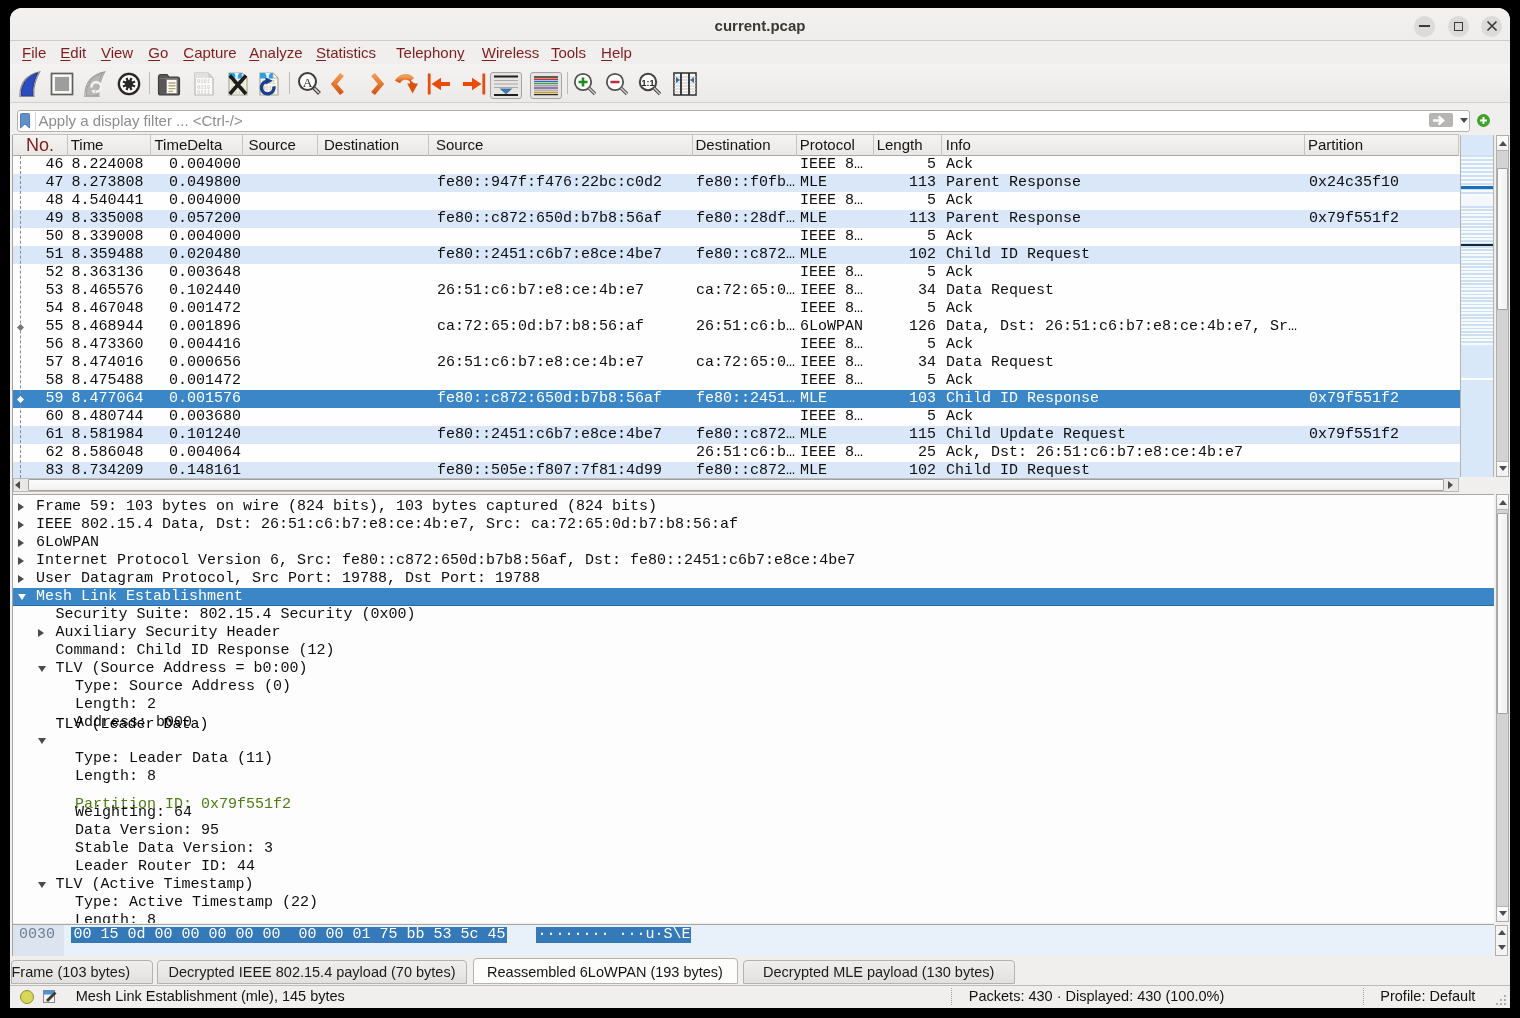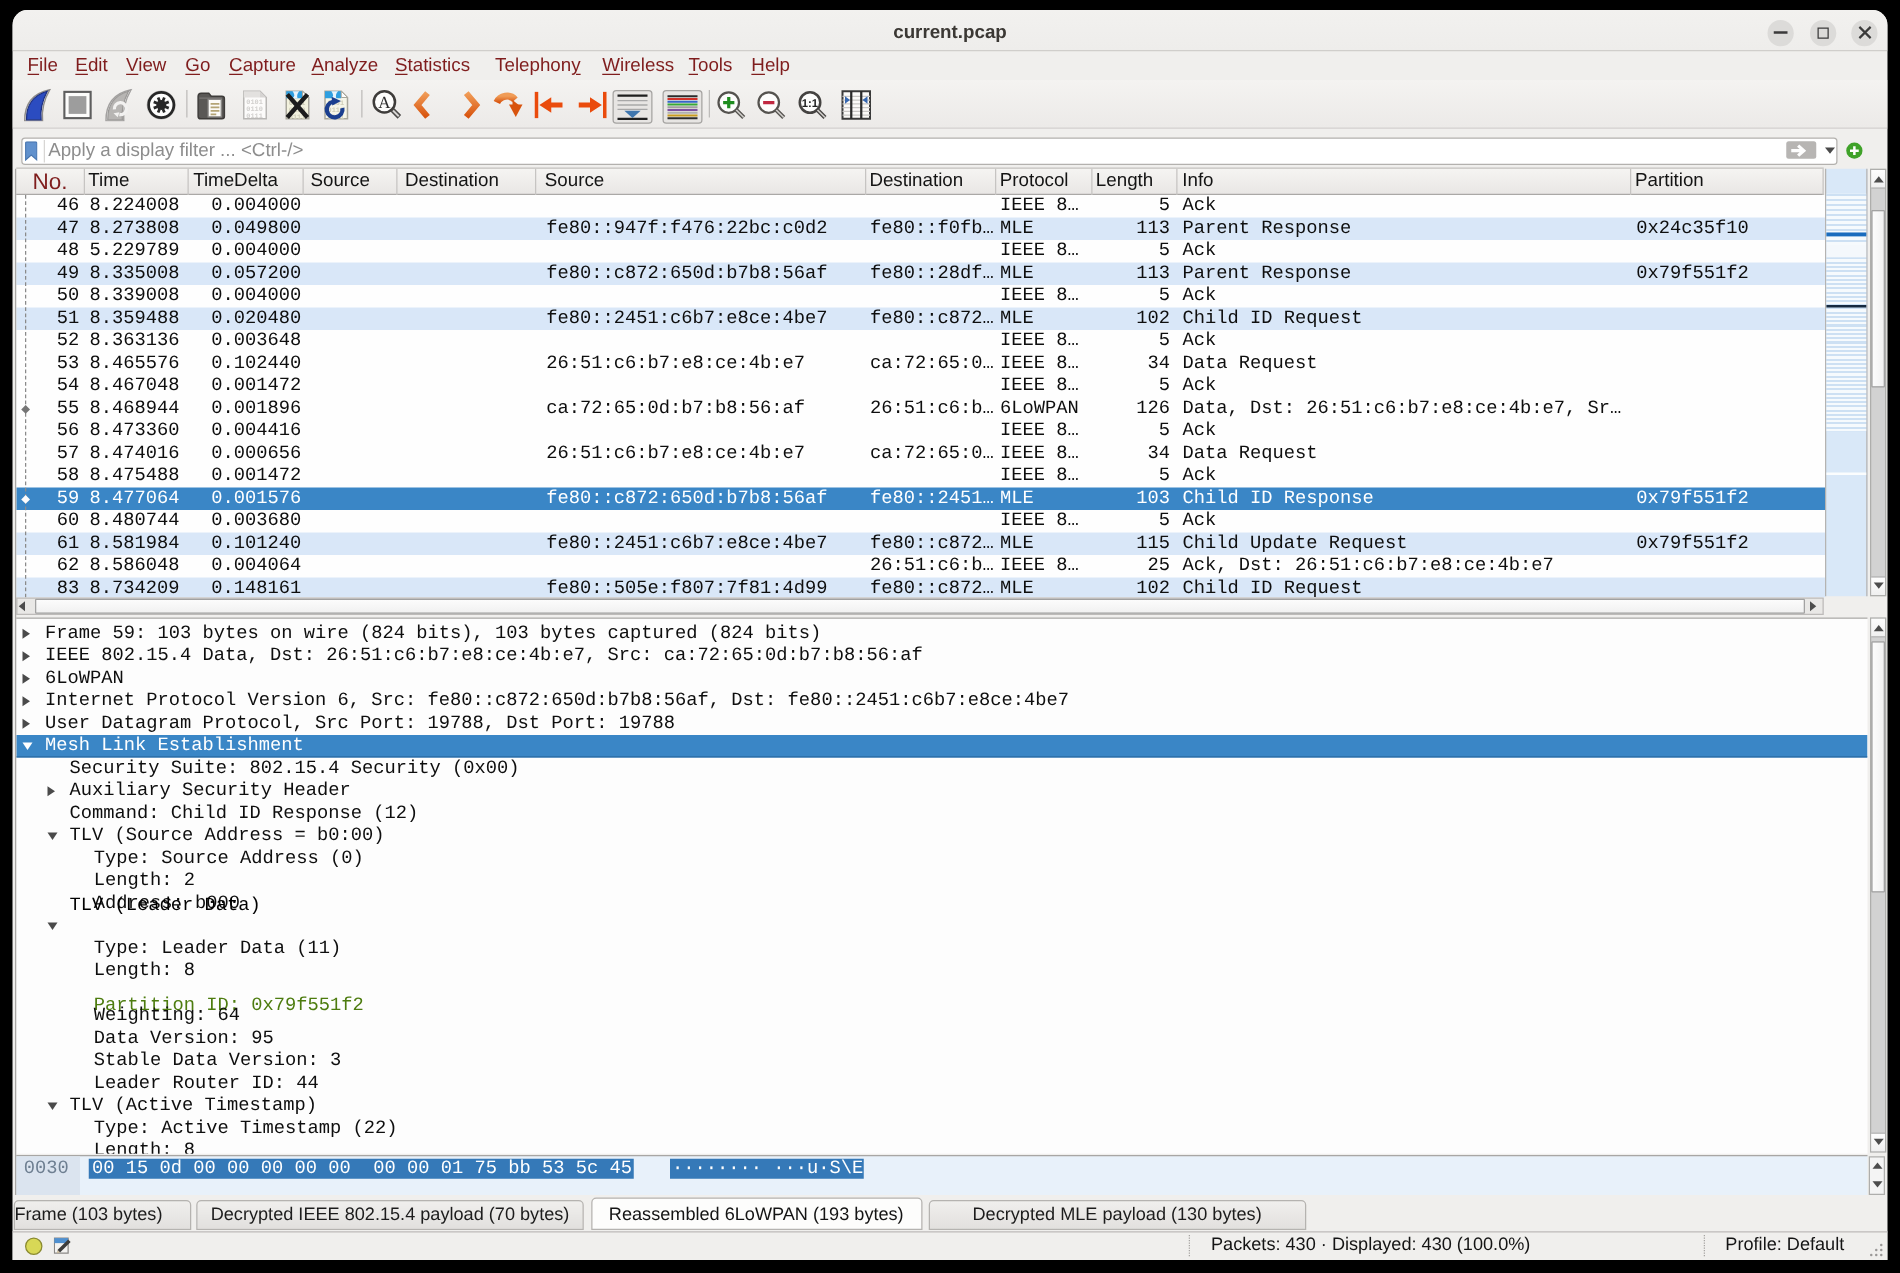--- a/index.html
+++ b/index.html
@@ -268,21 +268,21 @@
 <span class="ab" style="left:156px;top:0;width:72px;text-align:right">0.049800</span>
 <span class="ab" style="left:424px;top:0">fe80::947f:f476:22bc:c0d2</span>
 <span class="ab" style="left:683px;top:0">fe80::f0fb…</span>
 <span class="ab" style="left:787px;top:0">MLE</span>
 <span class="ab" style="left:877px;top:0;width:46px;text-align:right">113</span>
 <span class="ab" style="left:933px;top:0">Parent Response</span>
 <span class="ab" style="left:1296px;top:0">0x24c35f10</span>
 </div>
 <div class="ab mono" style="left:0;top:36px;width:1447px;height:18px;background:#fefefe;color:#0e0e0e;line-height:18px">
 <span class="ab" style="left:14.5px;top:0;width:36px;text-align:right">48</span>
-<span class="ab" style="left:58.5px;top:0">5.229789</span>
+<span class="ab" style="left:58.5px;top:0">4.540441</span>
 <span class="ab" style="left:156px;top:0;width:72px;text-align:right">0.004000</span>
 <span class="ab" style="left:787px;top:0">IEEE 8…</span>
 <span class="ab" style="left:877px;top:0;width:46px;text-align:right">5</span>
 <span class="ab" style="left:933px;top:0">Ack</span>
 </div>
 <div class="ab mono" style="left:0;top:54px;width:1447px;height:18px;background:#d9e7f8;color:#0e0e0e;line-height:18px">
 <span class="ab" style="left:14.5px;top:0;width:36px;text-align:right">49</span>
 <span class="ab" style="left:58.5px;top:0">8.335008</span>
 <span class="ab" style="left:156px;top:0;width:72px;text-align:right">0.057200</span>
 <span class="ab" style="left:424px;top:0">fe80::c872:650d:b7b8:56af</span>
@@ -495,29 +495,30 @@
 <div class="ab mono" style="left:60.5px;top:2px;height:16px;line-height:16px;color:#fff">00 15 0d 00 00 00 00 00  00 00 01 75 bb 53 5c 45</div>
 <div class="ab" style="left:522.5px;top:2px;width:155px;height:16px;background:#3579b8"></div>
 <div class="ab mono" style="left:524.5px;top:2px;height:16px;line-height:16px;color:#fff">········ ···u·S\E</div>
 </div>
 <div class="ab" style="left:1485px;top:916.5px;width:13px;height:31px;background:#f4f4f4;border:1px solid #aeaeac"></div>
 <div class="ab" style="left:1487.5px;top:922px;width:0;height:0;border-bottom:5px solid #4c4c4c;border-left:4px solid transparent;border-right:4px solid transparent"></div>
 <div class="ab" style="left:1487.5px;top:937px;width:0;height:0;border-top:5px solid #4c4c4c;border-left:4px solid transparent;border-right:4px solid transparent"></div>
 <div class="ab" style="left:0.5px;top:951.5px;width:142.9px;height:24px;background:linear-gradient(#f0efed,#e2e0de);border:1px solid #b5b3b0;border-radius:4px 4px 0 0;line-height:23px;font-size:14.5px;color:#1c1c1c">Frame (103 bytes)</div>
 <div class="ab" style="left:146.9px;top:951.5px;width:310.29999999999995px;height:24px;background:linear-gradient(#f0efed,#e2e0de);border:1px solid #b5b3b0;border-radius:4px 4px 0 0;text-align:center;line-height:23px;font-size:14.5px;color:#1c1c1c">Decrypted IEEE 802.15.4 payload (70 bytes)</div>
 <div class="ab" style="left:462.5px;top:949.5px;width:265.0px;height:26.5px;background:#fdfdfc;border:1px solid #b5b3b0;border-radius:4px 4px 0 0;text-align:center;line-height:26px;font-size:14.5px;color:#141414">Reassembled 6LoWPAN (193 bytes)</div>
-<div class="ab" style="left:732.7px;top:951.5px;width:302px;height:24px;background:linear-gradient(#f0efed,#e2e0de);border:1px solid #b5b3b0;border-radius:4px 4px 0 0;text-align:center;line-height:23px;font-size:14.5px;color:#1c1c1c">Decrypted MLE payload (130 bytes)</div>
+<div class="ab" style="left:732.7px;top:951.5px;width:272px;height:24px;background:linear-gradient(#f0efed,#e2e0de);border:1px solid #b5b3b0;border-radius:4px 4px 0 0;text-align:center;line-height:23px;font-size:14.5px;color:#1c1c1c">Decrypted MLE payload (130 bytes)</div>
 <div class="ab" style="left:0;top:977px;width:1500px;height:23px;background:#f0efed;border-top:1px solid #bdbbb9"></div>
 <div class="ab" style="left:9.7px;top:981.5px;width:14px;height:14px;border-radius:50%;background:#d8d856;border:1px solid #8a8a30"></div>
 <svg class="ab" style="left:33px;top:981px" width="14" height="15">
       <rect x="0.5" y="1.5" width="11" height="12" fill="#f4f3f1" stroke="#8a8886"></rect>
       <rect x="0.5" y="1.5" width="11" height="4" fill="#4f90d0"></rect>
       <path d="M3 11 L11.5 2.5 L13.5 4.5 L5 13 Z" fill="#3c3c3c"></path>
       <path d="M3 11 L5 13 L2.5 13.5 Z" fill="#c8b89a"></path>
     </svg>
+<div class="ab" style="left:65.7px;top:977px;height:23px;line-height:23px;font-size:14.5px;color:#141414">Mesh Link Establishment (mle), 145 bytes</div>
 <div class="ab" style="left:941px;top:980px;width:1px;height:17px;border-left:1px dotted #a5a3a1"></div>
 <div class="ab" style="left:958.8px;top:977px;height:23px;line-height:23px;font-size:14.5px;color:#141414">Packets: 430 · Displayed: 430 (100.0%)</div>
 <div class="ab" style="left:1352.8px;top:980px;width:1px;height:17px;border-left:1px dotted #a5a3a1"></div>
 <div class="ab" style="left:1370.3px;top:977px;height:23px;line-height:23px;font-size:14.5px;color:#141414">Profile: Default</div>
 <svg class="ab" style="left:1484px;top:985px" width="14" height="14">
       <g fill="#9a9896">
         <circle cx="11" cy="3" r="1"></circle>
         <circle cx="11" cy="7" r="1"></circle>
         <circle cx="11" cy="11" r="1"></circle>
         <circle cx="7" cy="7" r="1"></circle>

